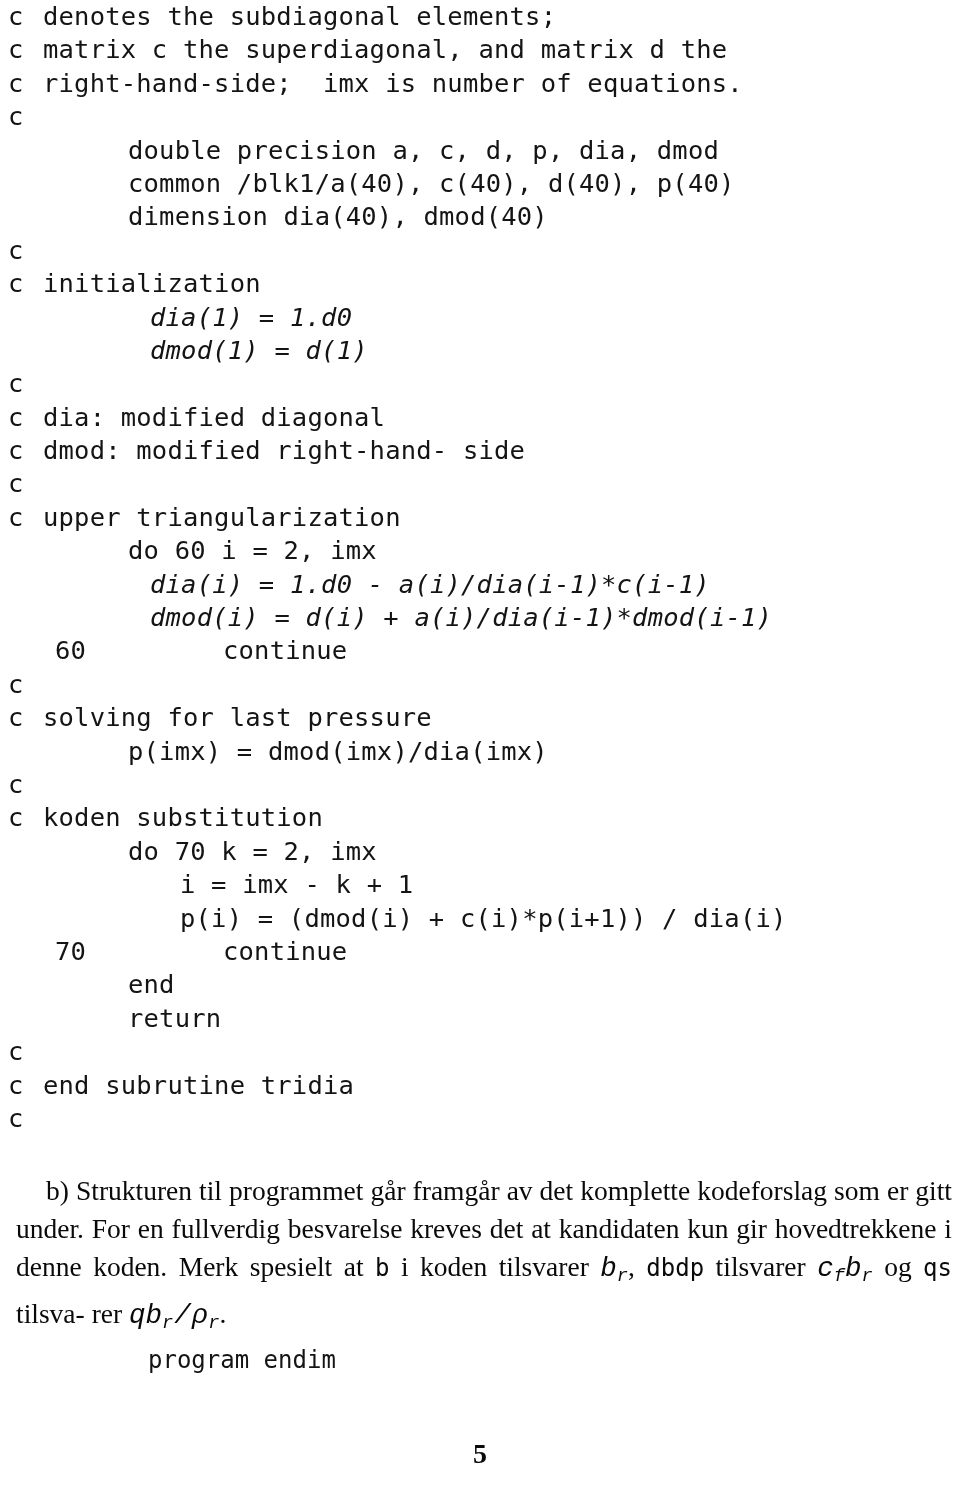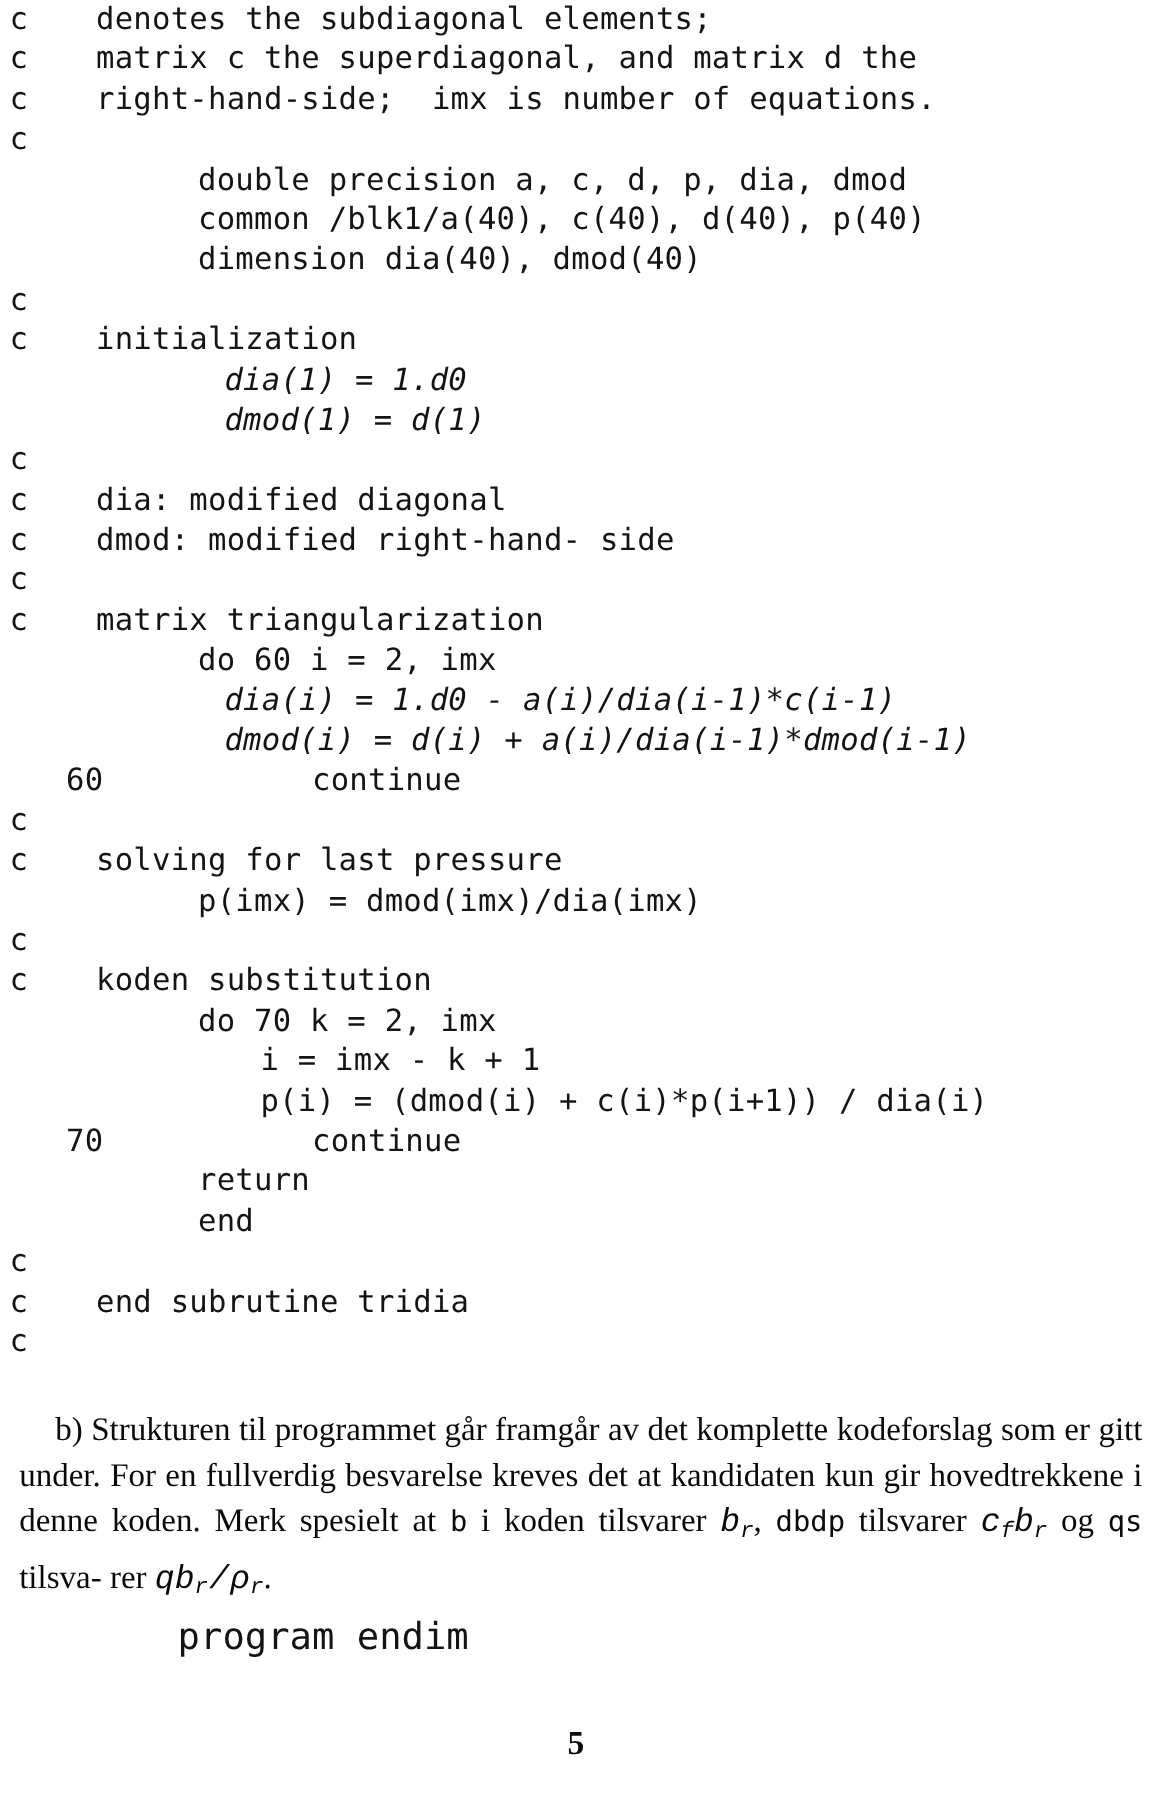--- a/index.html
+++ b/index.html
@@ -36,21 +36,20 @@
   }
   .code-line .marker {
     position: absolute;
     left: 8px;
     top: 0;
   }
   .code-line .body {
     position: absolute;
     top: 0;
     white-space: pre;
-    margin-left: 37px;
   }
   
   .ind-comment  { left: 43px; }
   .ind-stmt     { left: 128px; }
   .ind-stmt2    { left: 150px; font-style: italic; }
   .ind-stmt3    { left: 180px; text-align: center; }
   .ind-cont     { left: 223px; }
 
   
   #answer-paragraph {
@@ -79,21 +78,21 @@
     font-style: italic;
   }
   .frac-slash { font-style: italic; padding: 0 1px; }
 
   
   #program-endim {
     position: absolute;
     left: 148px;
     top: 1346px;
     font-family: "DejaVu Sans Mono", "Liberation Mono", monospace;
-    font-size: 31px;
+    font-size: 24px;
     white-space: pre;
     color: #141414;
   }
 
   
   #page-number {
     position: absolute;
     left: 0;
     top: 1438px;
     width: 960px;
@@ -116,36 +115,36 @@
     <div class="code-line"><span class="body ind-stmt">common /blk1/a(40), c(40), d(40), p(40)</span></div>
     <div class="code-line"><span class="body ind-stmt">dimension dia(40), dmod(40)</span></div>
     <div class="code-line"><span class="marker">c</span></div>
     <div class="code-line"><span class="marker">c</span><span class="body ind-comment">initialization</span></div>
     <div class="code-line"><span class="body ind-stmt2">dia(1) = 1.d0</span></div>
     <div class="code-line"><span class="body ind-stmt2">dmod(1) = d(1)</span></div>
     <div class="code-line"><span class="marker">c</span></div>
     <div class="code-line"><span class="marker">c</span><span class="body ind-comment">dia: modified diagonal</span></div>
     <div class="code-line"><span class="marker">c</span><span class="body ind-comment">dmod: modified right-hand- side</span></div>
     <div class="code-line"><span class="marker">c</span></div>
-    <div class="code-line"><span class="marker">c</span><span class="body ind-comment">matrix triangularization</span></div>
+    <div class="code-line"><span class="marker">c</span><span class="body ind-comment">upper triangularization</span></div>
     <div class="code-line"><span class="body ind-stmt">do 60 i = 2, imx</span></div>
     <div class="code-line"><span class="body ind-stmt2">dia(i) = 1.d0 - a(i)/dia(i-1)*c(i-1)</span></div>
     <div class="code-line"><span class="body ind-stmt2">dmod(i) = d(i) + a(i)/dia(i-1)*dmod(i-1)</span></div>
     <div class="code-line"><span class="marker" style="left: 55px;">60</span><span class="body ind-cont">continue</span></div>
     <div class="code-line"><span class="marker">c</span></div>
     <div class="code-line"><span class="marker">c</span><span class="body ind-comment">solving for last pressure</span></div>
     <div class="code-line"><span class="body ind-stmt">p(imx) = dmod(imx)/dia(imx)</span></div>
     <div class="code-line"><span class="marker">c</span></div>
     <div class="code-line"><span class="marker">c</span><span class="body ind-comment">koden substitution</span></div>
     <div class="code-line"><span class="body ind-stmt">do 70 k = 2, imx</span></div>
     <div class="code-line"><span class="body ind-stmt3">i = imx - k + 1</span></div>
     <div class="code-line"><span class="body ind-stmt3">p(i) = (dmod(i) + c(i)*p(i+1)) / dia(i)</span></div>
     <div class="code-line"><span class="marker" style="left: 55px;">70</span><span class="body ind-cont">continue</span></div>
+    <div class="code-line"><span class="body ind-stmt">end</span></div>
     <div class="code-line"><span class="body ind-stmt">return</span></div>
-    <div class="code-line"><span class="body ind-stmt">end</span></div>
     <div class="code-line"><span class="marker">c</span></div>
     <div class="code-line"><span class="marker">c</span><span class="body ind-comment">end subrutine tridia</span></div>
     <div class="code-line"><span class="marker">c</span></div>
   </div>
 
 <div id="answer-paragraph"><span class="indent-first"></span><span>b)</span> <span>Strukturen til programmet går framgår av det komplette kodeforslag som er gitt</span>
 <span>under. For en fullverdig besvarelse kreves det at kandidaten kun gir hovedtrekkene i</span>
 <span>denne koden. Merk spesielt at</span> <span class="mono">b</span> <span>i koden tilsvarer</span> <span class="mathit"><span>b</span><sub>r</sub></span><span>,</span> <span class="mono">dbdp</span> <span>tilsvarer</span> <span class="mathit"><span>c</span><sub>f</sub><span>b</span><sub>r</sub></span> <span>og</span> <span class="mono">qs</span> <span>tilsva-</span>
 <span>rer</span> <span class="mathit"><span>q</span><span>b</span><sub>r</sub><span class="frac-slash">/</span><span>ρ</span><sub>r</sub></span><span>.</span></div>
 

